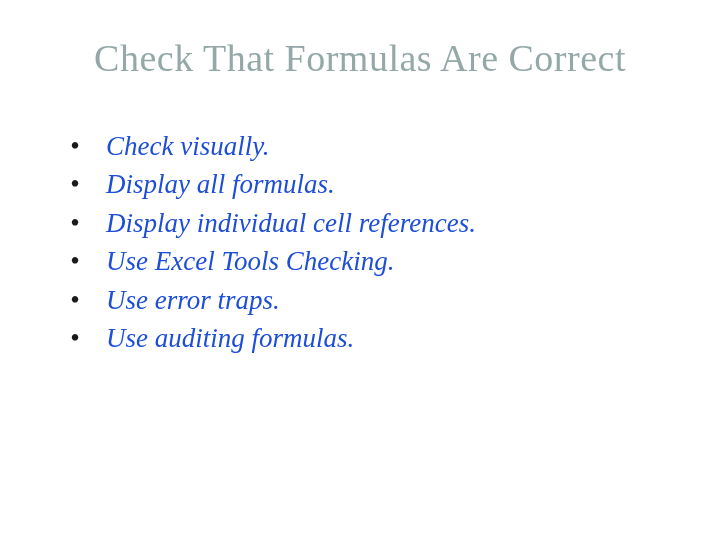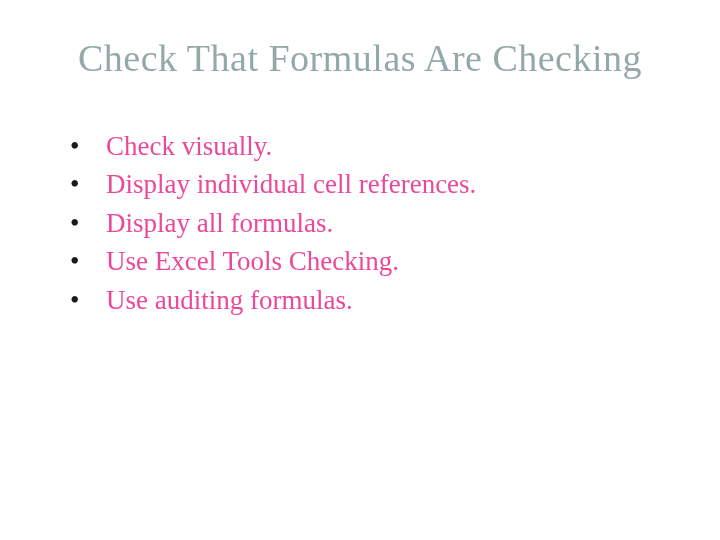--- a/index.html
+++ b/index.html
@@ -21,39 +21,41 @@
       text-align: center;
       margin-bottom: 48px;
       letter-spacing: 0.5px;
     }
     .bullet-list {
       list-style: none;
       padding-left: 20px;
     }
     .bullet-list li {
       font-size: 27px;
-      color: #ec4899;
+      color: #1d4ed8;
       line-height: 1.35;
       margin-bottom: 2px;
       position: relative;
       padding-left: 36px;
+      font-style: italic;
     }
     .bullet-list li::before {
       content: "•";
       position: absolute;
       left: 0;
       top: 0;
       font-size: 27px;
       color: #1a1a1a;
     }
   </style>
 </head>
 <body>
 
-<h1 class="slide-title">Check That Formulas Are Checking</h1>
+<h1 class="slide-title">Check That Formulas Are Correct</h1>
 
 <ul class="bullet-list">
   <li>Check visually.</li>
+  <li>Display all formulas.</li>
   <li>Display individual cell references.</li>
-  <li>Display all formulas.</li>
   <li>Use Excel Tools Checking.</li>
+  <li>Use error traps.</li>
   <li>Use auditing formulas.</li>
 </ul>
 
 </body></html>

